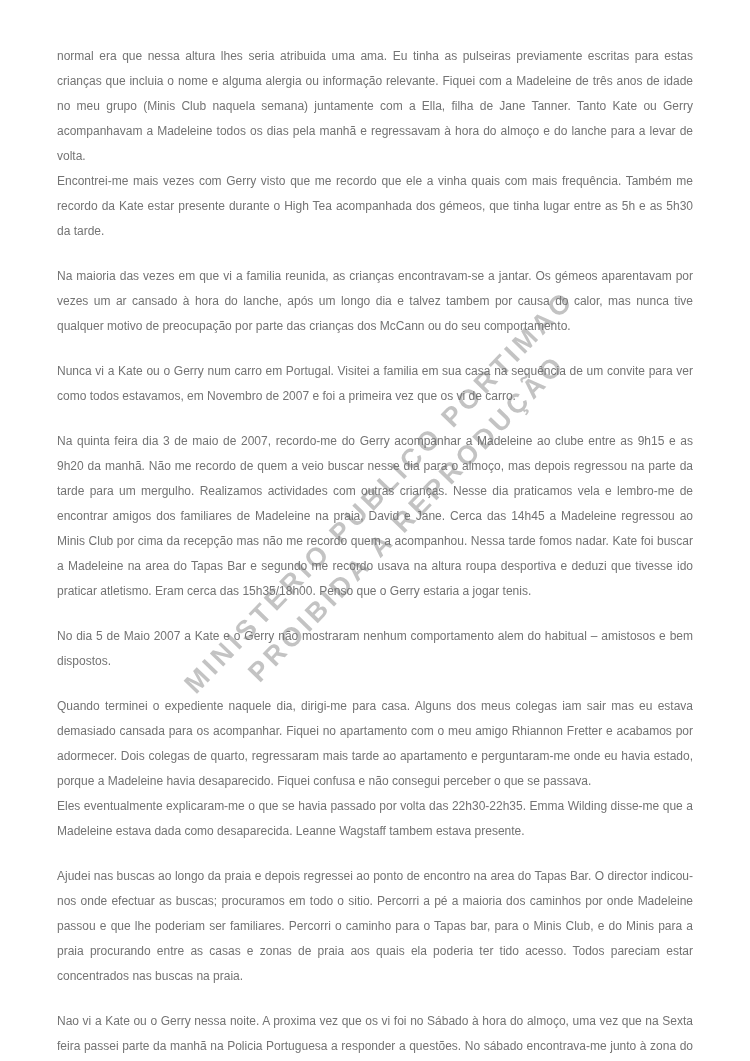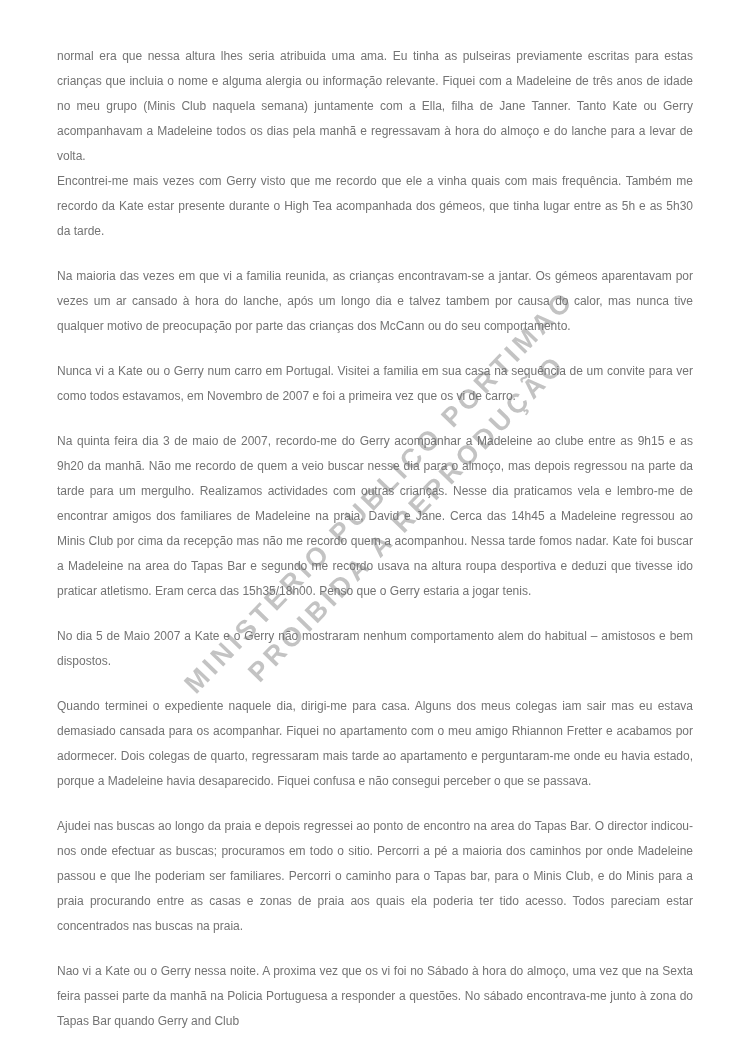--- a/index.html
+++ b/index.html
@@ -71,20 +71,21 @@
         <p>Nunca vi a Kate ou o Gerry num carro em Portugal. Visitei a familia em sua casa na sequência de um convite para ver como todos estavamos, em Novembro de 2007 e foi a primeira vez que os vi de carro.</p>
       </div>
       <div class="block">
         <p>Na quinta feira dia 3 de maio de 2007, recordo-me do Gerry acompanhar a Madeleine ao clube entre as 9h15 e as 9h20 da manhã. Não me recordo de quem a veio buscar nesse dia para o almoço, mas depois regressou na parte da tarde para um mergulho. Realizamos actividades com outras crianças. Nesse dia praticamos vela e lembro-me de encontrar amigos dos familiares de Madeleine na praia, David e Jane. Cerca das 14h45 a Madeleine regressou ao Minis Club por cima da recepção mas não me recordo quem a acompanhou. Nessa tarde fomos nadar. Kate foi buscar a Madeleine na area do Tapas Bar e segundo me recordo usava na altura roupa desportiva e deduzi que tivesse ido praticar atletismo. Eram cerca das 15h35/18h00. Penso que o Gerry estaria a jogar tenis.</p>
       </div>
       <div class="block">
         <p>No dia 5 de Maio 2007 a Kate e o Gerry não mostraram nenhum comportamento alem do habitual – amistosos e bem dispostos.</p>
       </div>
       <div class="block">
         <p>Quando terminei o expediente naquele dia, dirigi-me para casa. Alguns dos meus colegas iam sair mas eu estava demasiado cansada para os acompanhar. Fiquei no apartamento com o meu amigo Rhiannon Fretter e acabamos por adormecer. Dois colegas de quarto, regressaram mais tarde ao apartamento e perguntaram-me onde eu havia estado, porque a Madeleine havia desaparecido. Fiquei confusa e não consegui perceber o que se passava.</p>
+        <p>Eles eventualmente explicaram-me o que se havia passado por volta das 22h30-22h35. Emma Wilding disse-me que a Madeleine estava dada como desaparecida. Leanne Wagstaff tambem estava presente.</p>
       </div>
       <div class="block">
         <p>Ajudei nas buscas ao longo da praia e depois regressei ao ponto de encontro na area do Tapas Bar. O director indicou-nos onde efectuar as buscas; procuramos em todo o sitio. Percorri a pé a maioria dos caminhos por onde Madeleine passou e que lhe poderiam ser familiares. Percorri o caminho para o Tapas bar, para o Minis Club, e do Minis para a praia procurando entre as casas e zonas de praia aos quais ela poderia ter tido acesso. Todos pareciam estar concentrados nas buscas na praia.</p>
       </div>
       <div class="block">
         <p>Nao vi a Kate ou o Gerry nessa noite. A proxima vez que os vi foi no Sábado  à hora do almoço, uma vez que na Sexta feira passei parte da manhã na Policia Portuguesa a responder a questões. No sábado encontrava-me junto à zona do Tapas Bar quando Gerry and Club</p>
       </div>
     </div>
 
 </div>

